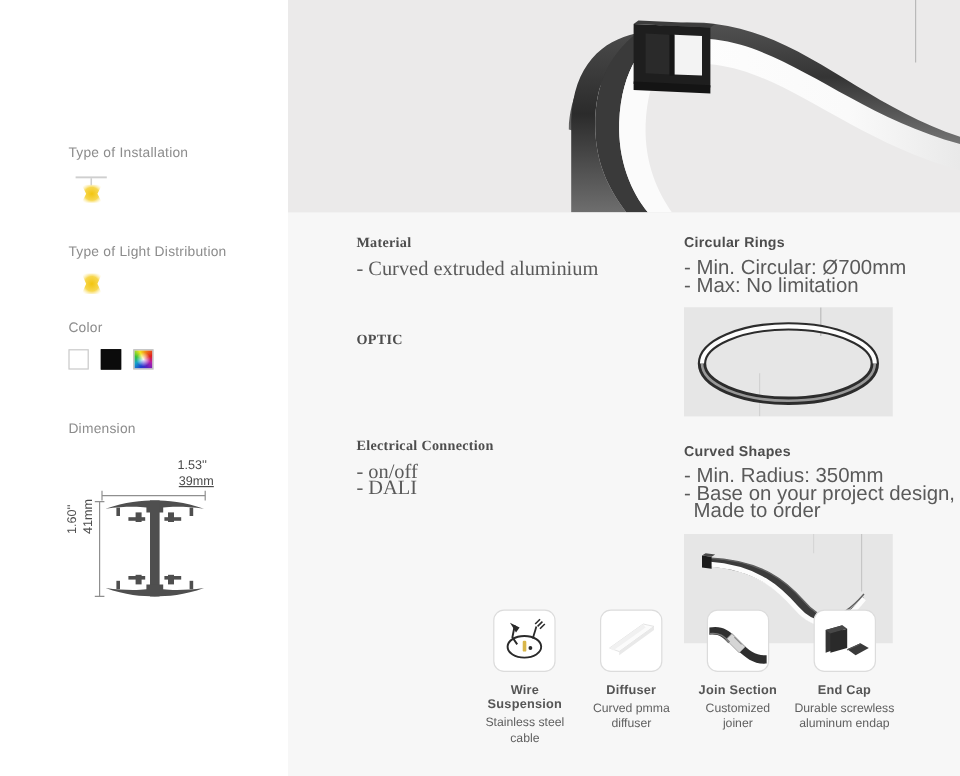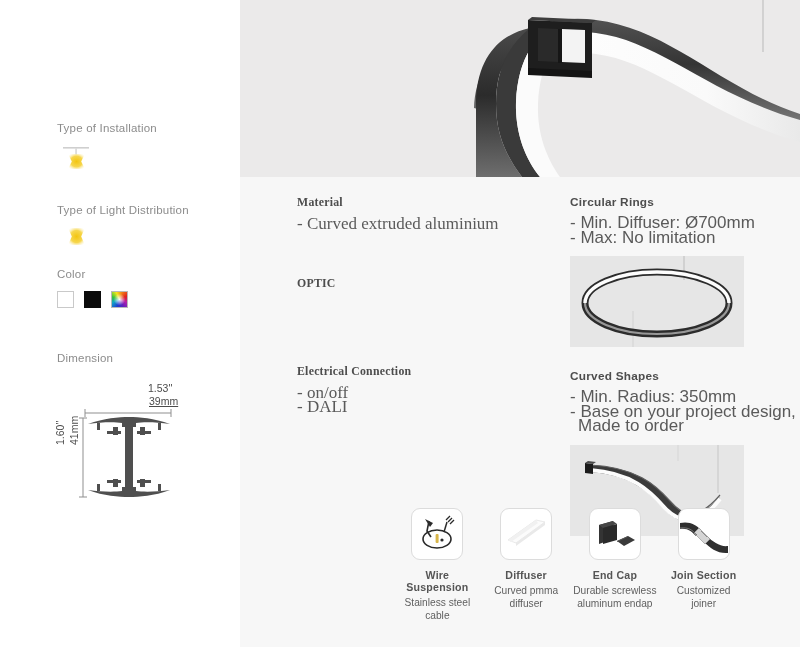--- a/index.html
+++ b/index.html
@@ -273,21 +273,21 @@
           <div class="blk-title">Electrical Connection</div>
           <div class="blk-line">- on/off</div>
           <div class="blk-line">- DALI</div>
         </div>
       </div>
 
       <div class="col-b">
 
         <div class="blk">
           <div class="blk-title">Circular Rings</div>
-          <div class="blk-line">- Min. Diffuser: Ø700mm</div>
+          <div class="blk-line">- Min. Circular: Ø700mm</div>
           <div class="blk-line">- Max: No limitation</div>
 
           <div class="thumb">
             <svg width="174" height="91" viewBox="0 0 174 91">
               <line x1="114" y1="0" x2="114" y2="24" stroke="#bcbcbc" stroke-width="1"></line>
               <line x1="63" y1="55" x2="63" y2="91" stroke="#d2d2d2" stroke-width="1"></line>
               <ellipse cx="87" cy="47" rx="72" ry="31" fill="none" stroke="#2c2c2c" stroke-width="7"></ellipse>
               <path d="M15 47 A72 31 0 0 1 159 47" fill="none" stroke="#fdfdfd" stroke-width="3.4"></path>
               <path d="M159 47 A72 31 0 0 1 15 47" fill="none" stroke="#f2f2f2" stroke-width="2.2" opacity=".55"></path>
             </svg>
@@ -352,39 +352,39 @@
           <path d="M14 34 L43 13 L43 16 L14 37 Z" fill="#e9e9e9"></path>
         </svg>
       </div>
       <div class="feat-name">Diffuser</div>
       <div class="feat-desc">Curved pmma<br>diffuser</div>
     </div>
 
     <div class="feat">
       <div class="feat-ico">
         <svg width="48" height="48" viewBox="0 0 48 48">
+          <path d="M0 14 C10 12 16 16 21 21 L16 27 C11 22 8 19 0 20 Z" fill="#2f2f2f"></path>
+          <path d="M27 27 C33 33 40 38 48 37 L48 44 C38 45 30 39 24 33 Z" fill="#2f2f2f"></path>
+          <path d="M19 19 L30 30 L25 35 L14 24 Z" fill="#d5d5d5" stroke="#9a9a9a" stroke-width=".7"></path>
+          <path d="M21 22 L27 28" stroke="#8a8a8a" stroke-width="1"></path>
+          <path d="M0 19 C9 18 12 21 17 26" fill="none" stroke="#787878" stroke-width="1"></path>
+        </svg>
+      </div>
+      <div class="feat-name">Join Section</div>
+      <div class="feat-desc">Customized<br>joiner</div>
+    </div>
+
+    <div class="feat">
+      <div class="feat-ico">
+        <svg width="48" height="48" viewBox="0 0 48 48">
           <path d="M8 16 L22 12 L22 30 L8 35 Z" fill="#343434"></path>
           <path d="M8 16 L22 12 L26 15 L12 19 Z" fill="#474747"></path>
           <path d="M12 19 L26 15 L26 31 L12 35 Z" fill="#2a2a2a"></path>
           <path d="M26 32 L37 27 L44 31 L33 37 Z" fill="#3a3a3a"></path>
           <path d="M26 32 L37 27 L37 28 L26 33 Z" fill="#555"></path>
         </svg>
       </div>
       <div class="feat-name">End Cap</div>
       <div class="feat-desc">Durable screwless<br>aluminum endap</div>
     </div>
-
-    <div class="feat">
-      <div class="feat-ico">
-        <svg width="48" height="48" viewBox="0 0 48 48">
-          <path d="M0 14 C10 12 16 16 21 21 L16 27 C11 22 8 19 0 20 Z" fill="#2f2f2f"></path>
-          <path d="M27 27 C33 33 40 38 48 37 L48 44 C38 45 30 39 24 33 Z" fill="#2f2f2f"></path>
-          <path d="M19 19 L30 30 L25 35 L14 24 Z" fill="#d5d5d5" stroke="#9a9a9a" stroke-width=".7"></path>
-          <path d="M21 22 L27 28" stroke="#8a8a8a" stroke-width="1"></path>
-          <path d="M0 19 C9 18 12 21 17 26" fill="none" stroke="#787878" stroke-width="1"></path>
-        </svg>
-      </div>
-      <div class="feat-name">Join Section</div>
-      <div class="feat-desc">Customized<br>joiner</div>
-    </div>
   </div>
 
 </div>
 
 </body></html>

